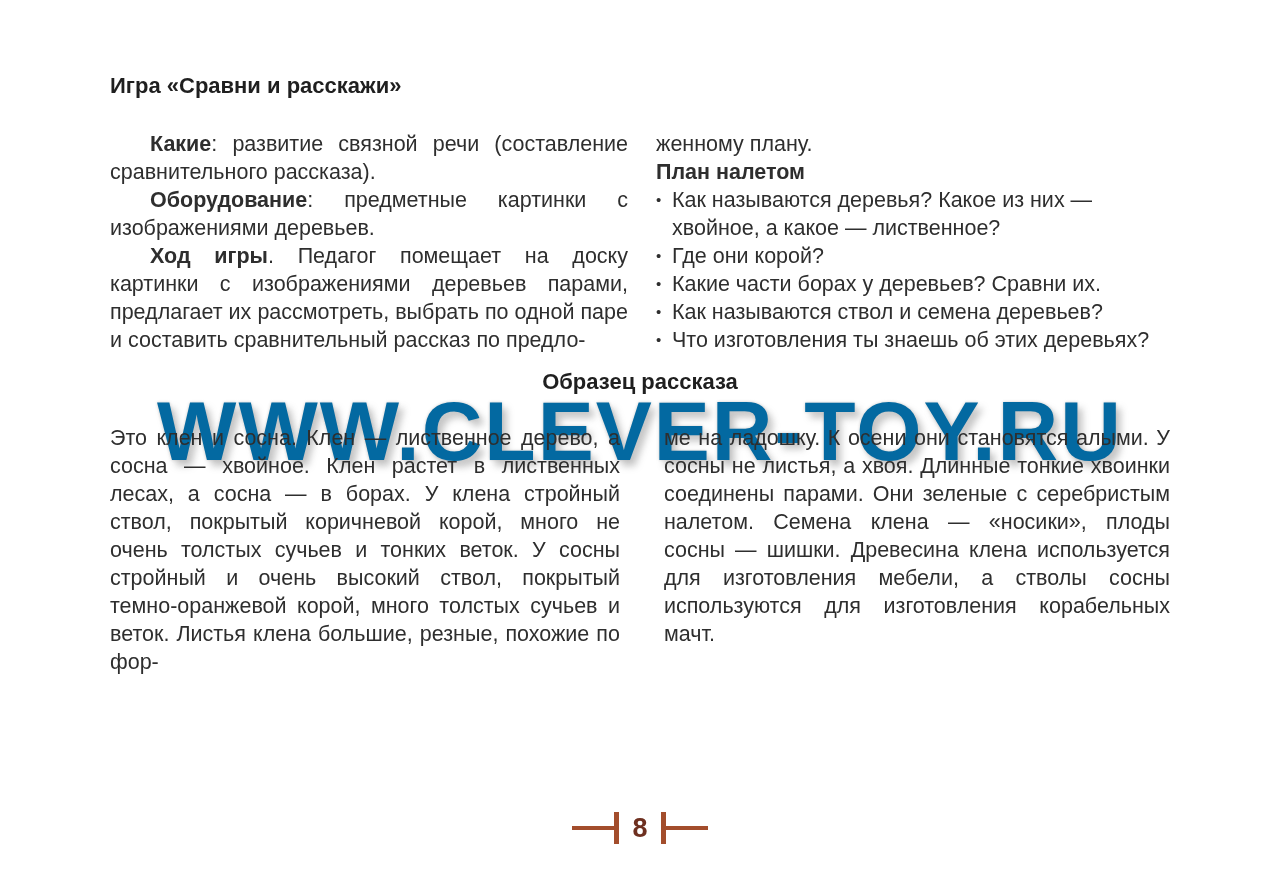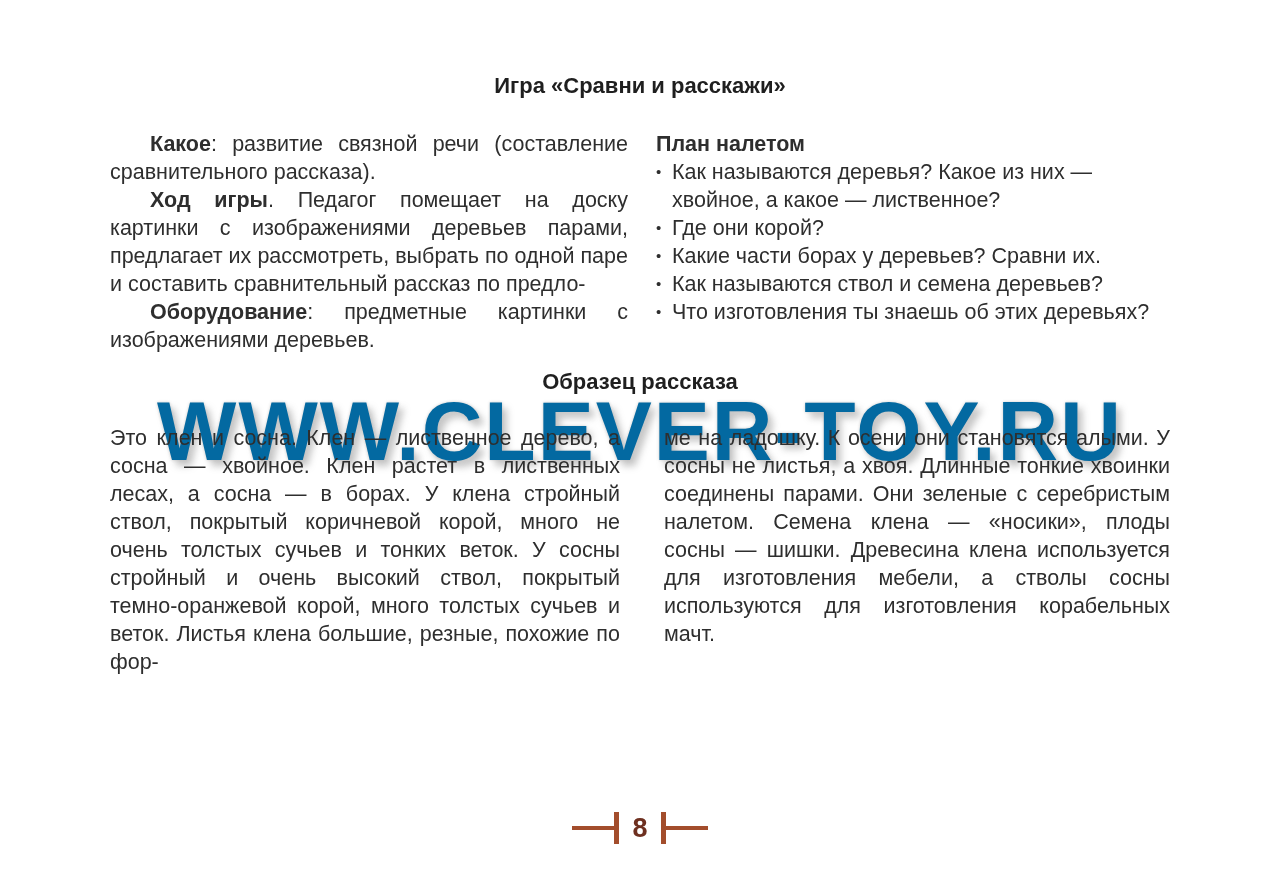--- a/index.html
+++ b/index.html
@@ -32,21 +32,20 @@
     pointer-events: none;
   }
   
   .content {
     position: relative;
     z-index: 1;
     padding: 0 110px;
   }
   .title {
     margin-top: 72px;
-    text-align: center;
     font-size: 22px;
     font-weight: bold;
     line-height: 28px;
     color: #1f1f1f;
   }
   .columns {
     display: flex;
     justify-content: space-between;
   }
   .col {
@@ -107,25 +106,26 @@
 <div class="page">
 
   <div class="watermark">WWW.CLEVER-TOY.RU</div>
 
   <div class="content">
 
     <h1 class="title">Игра «Сравни и расскажи»</h1>
 
     <div class="columns intro">
       <div class="col left-col">
-        <p class="para"><b class="label">Какое</b><span>: развитие связной речи (составление сравнительного рассказа).</span></p>
+        <p class="para"><b class="label">Какие</b><span>: развитие связной речи (составление сравнительного рассказа).</span></p>
+        <p class="para"><b class="label">Оборудование</b><span>: предметные картинки с изображениями деревьев.</span></p>
         <p class="para"><b class="label">Ход игры</b><span>. Педагог помещает на доску картинки с изображениями деревьев парами, предлагает их рассмотреть, выбрать по одной паре и составить сравнительный рассказ по предло-</span></p>
-        <p class="para"><b class="label">Оборудование</b><span>: предметные картинки с изображениями деревьев.</span></p>
       </div>
       <div class="col right-col">
+        <p class="cont">женному плану.</p>
         <p class="plan-heading">План налетом</p>
         <ul class="bullets">
             <li>
               <span class="dot">•</span>
               <span>Как называются деревья? Какое из них — хвойное, а какое — лиственное?</span>
             </li>
             <li>
               <span class="dot">•</span>
               <span>Где они корой?</span>
             </li>

